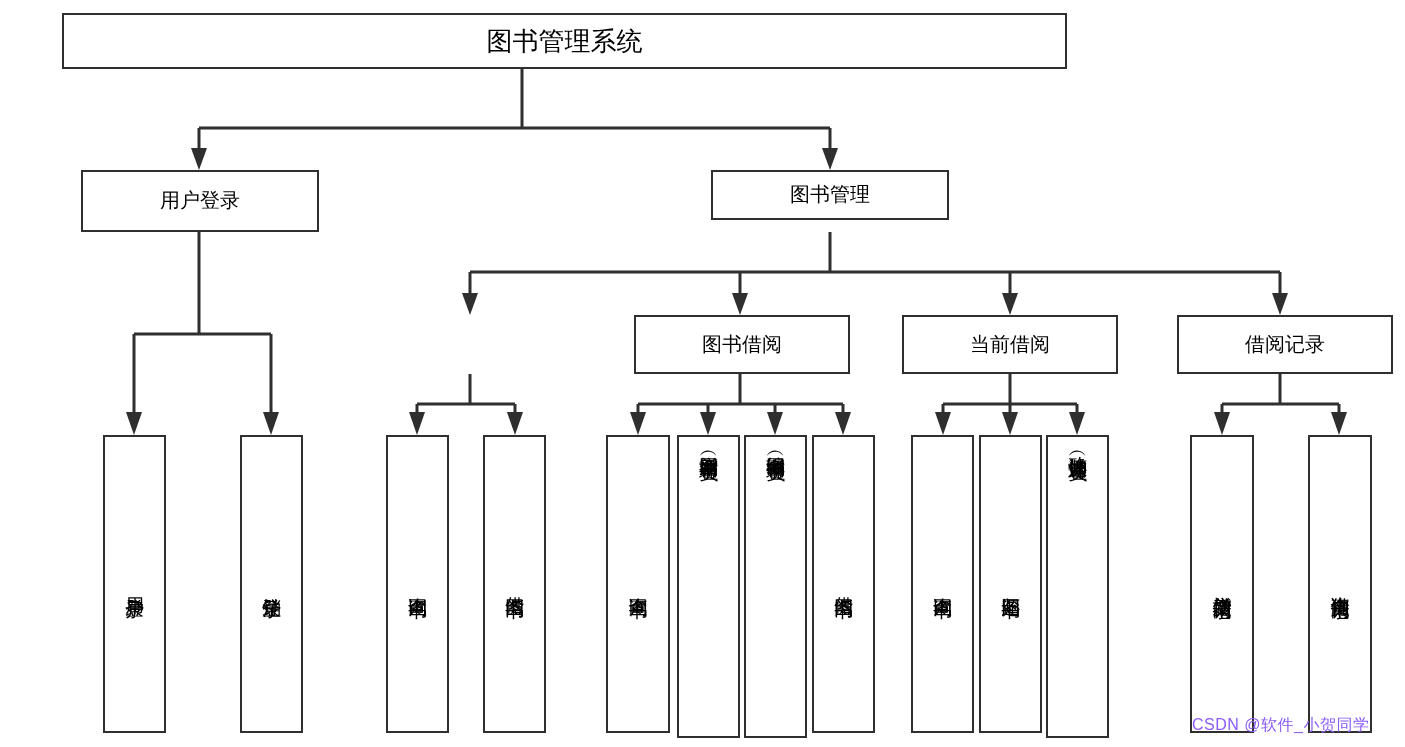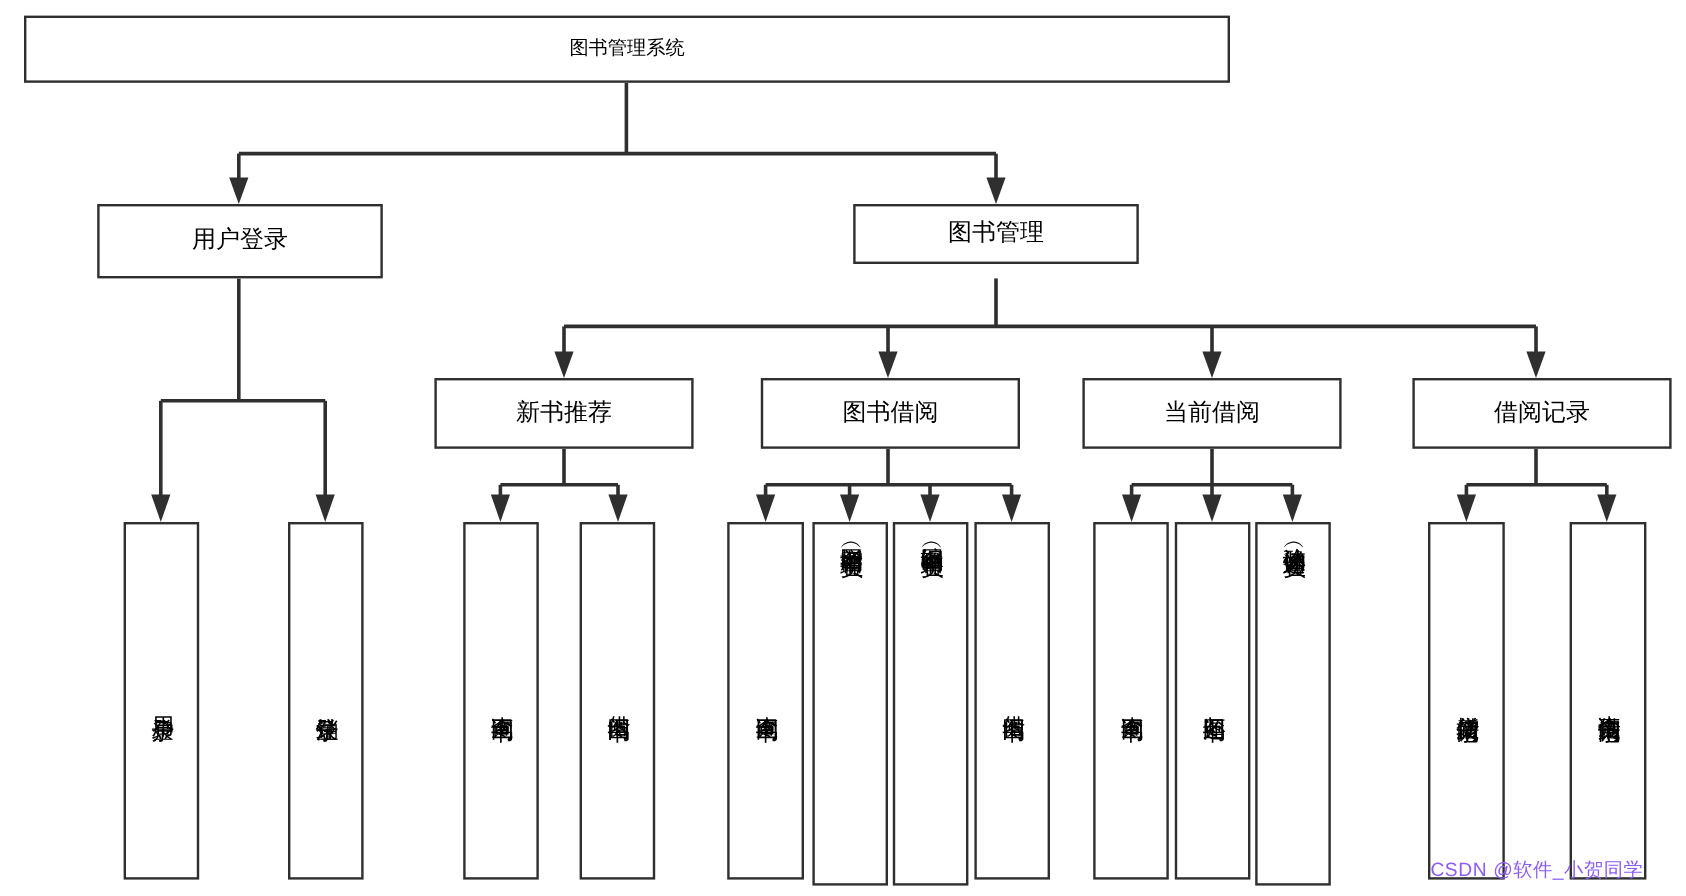--- a/index.html
+++ b/index.html
@@ -10,21 +10,21 @@
     box-sizing:border-box;
     border:2px solid #2f2f2f;
     background:#ffffff;
     display:flex;
     align-items:center;
     justify-content:center;
     color:#000000;
     line-height:1.18;
     text-align:center;
   }
-  .node.root{font-size:16px;}
+  .node.root{font-size:26px;margin-left:42px;}
   .node.lvl2{font-size:20px;}
   .node.lvl3{font-size:20px;}
   .node.leaf{
     writing-mode:vertical-rl;
     text-orientation:upright;
     font-size:19px;
     letter-spacing:1px;
     padding:4px 0;
     align-items:center;
     justify-content:center;
@@ -106,21 +106,20 @@
       <polygon stroke="none" points="1222,435 1214,412 1230,412"></polygon>
       <polygon stroke="none" points="1339,435 1331,412 1347,412"></polygon>
     </g>
   </svg>
 
   <div class="node root" style="left:20px;top:13px;width:1005px;height:56px;">图书管理系统</div>
 
   <div class="node lvl2" style="left:81px;top:170px;width:238px;height:62px;">用户登录</div>
   <div class="node lvl2" style="left:711px;top:170px;width:238px;height:50px;">图书管理</div>
 
-  <div class="node lvl3" style="left:362px;top:315px;width:216px;height:59px;">新书推荐</div>
   <div class="node lvl3" style="left:616px;top:315px;width:216px;height:59px;margin-left:18px;">图书借阅</div>
   <div class="node lvl3" style="left:902px;top:315px;width:216px;height:59px;">当前借阅</div>
   <div class="node lvl3" style="left:1177px;top:315px;width:216px;height:59px;">借阅记录</div>
 
   <div class="node leaf" style="left:103px;top:435px;width:63px;height:298px;">用户登录</div>
   <div class="node leaf" style="left:240px;top:435px;width:63px;height:298px;">注销登录</div>
 
   <div class="node leaf" style="left:386px;top:435px;width:63px;height:298px;">查询图书</div>
   <div class="node leaf" style="left:483px;top:435px;width:63px;height:298px;">借阅图书</div>
 

